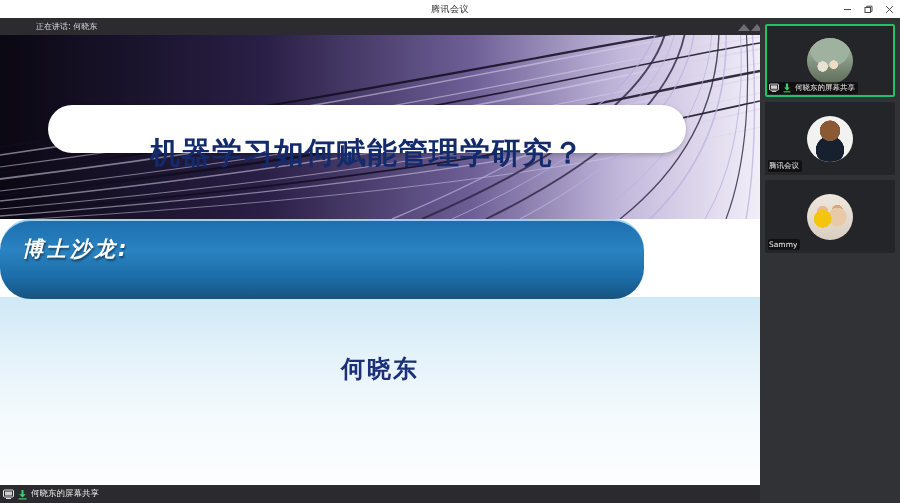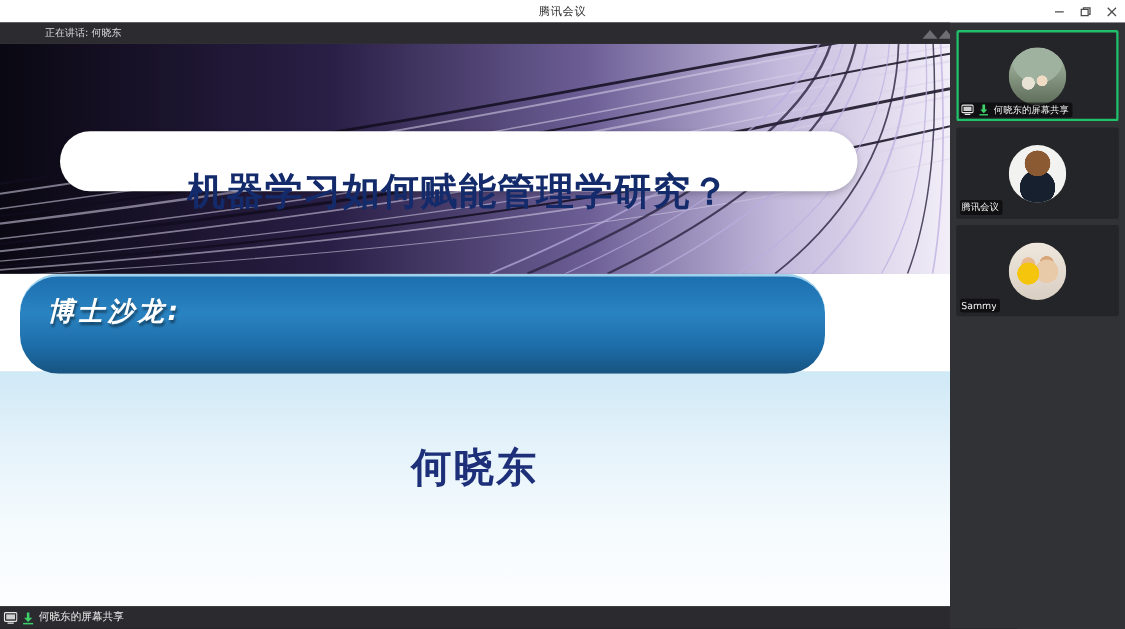--- a/index.html
+++ b/index.html
@@ -74,21 +74,21 @@
     position: absolute; left: 0; top: 0;
     width: 760px; height: 184px;
     overflow: hidden;
     background: linear-gradient(100deg,#08060c 0%, #130f1e 22%, #241a38 42%, #4a3a6b 62%, #8f82b5 80%, #cfc6e0 93%, #efeaf5 100%);
   }
   .slide-art .fan {
     position: absolute; left: 0; top: 0; width: 760px; height: 184px;
   }
   
   .band {
-    position: absolute; left: 16px; top: 184px;
+    position: absolute; left: 0; top: 184px;
     width: 644px; height: 78px;
     background: linear-gradient(180deg,#1d6fae 0%, #2a83c1 38%, #1c6da9 72%, #17537f 100%);
     border-top: 2px solid #9fd2ef;
     border-radius: 31px;
   }
   .band-sub {
     position: absolute; left: 22px; top: 14px;
     font-size: 21px; font-weight: bold; color: #ffffff;
     letter-spacing: 3px;
     font-family: "DejaVu Sans", sans-serif;
@@ -112,21 +112,21 @@
   }
   
   .slide-low {
     position: absolute; left: 0; top: 262px;
     width: 760px; height: 207px;
     background: linear-gradient(180deg,#cfe9f6 0%, #e4f2fa 28%, #f4fafd 58%, #ffffff 100%);
   }
   .speaker-name {
     position: absolute; left: 0; top: 318px;
     width: 760px; text-align: center;
-    font-size: 32px; font-weight: bold; color: #1c2f78;
+    font-size: 24px; font-weight: bold; color: #1c2f78;
     font-family: "DejaVu Sans", sans-serif;
     letter-spacing: 2px;
     z-index: 4;
   }
 
   
   .statusbar {
     position: absolute; left: 0; top: 485px;
     width: 760px; height: 18px;
     background: #2a2a2f;

